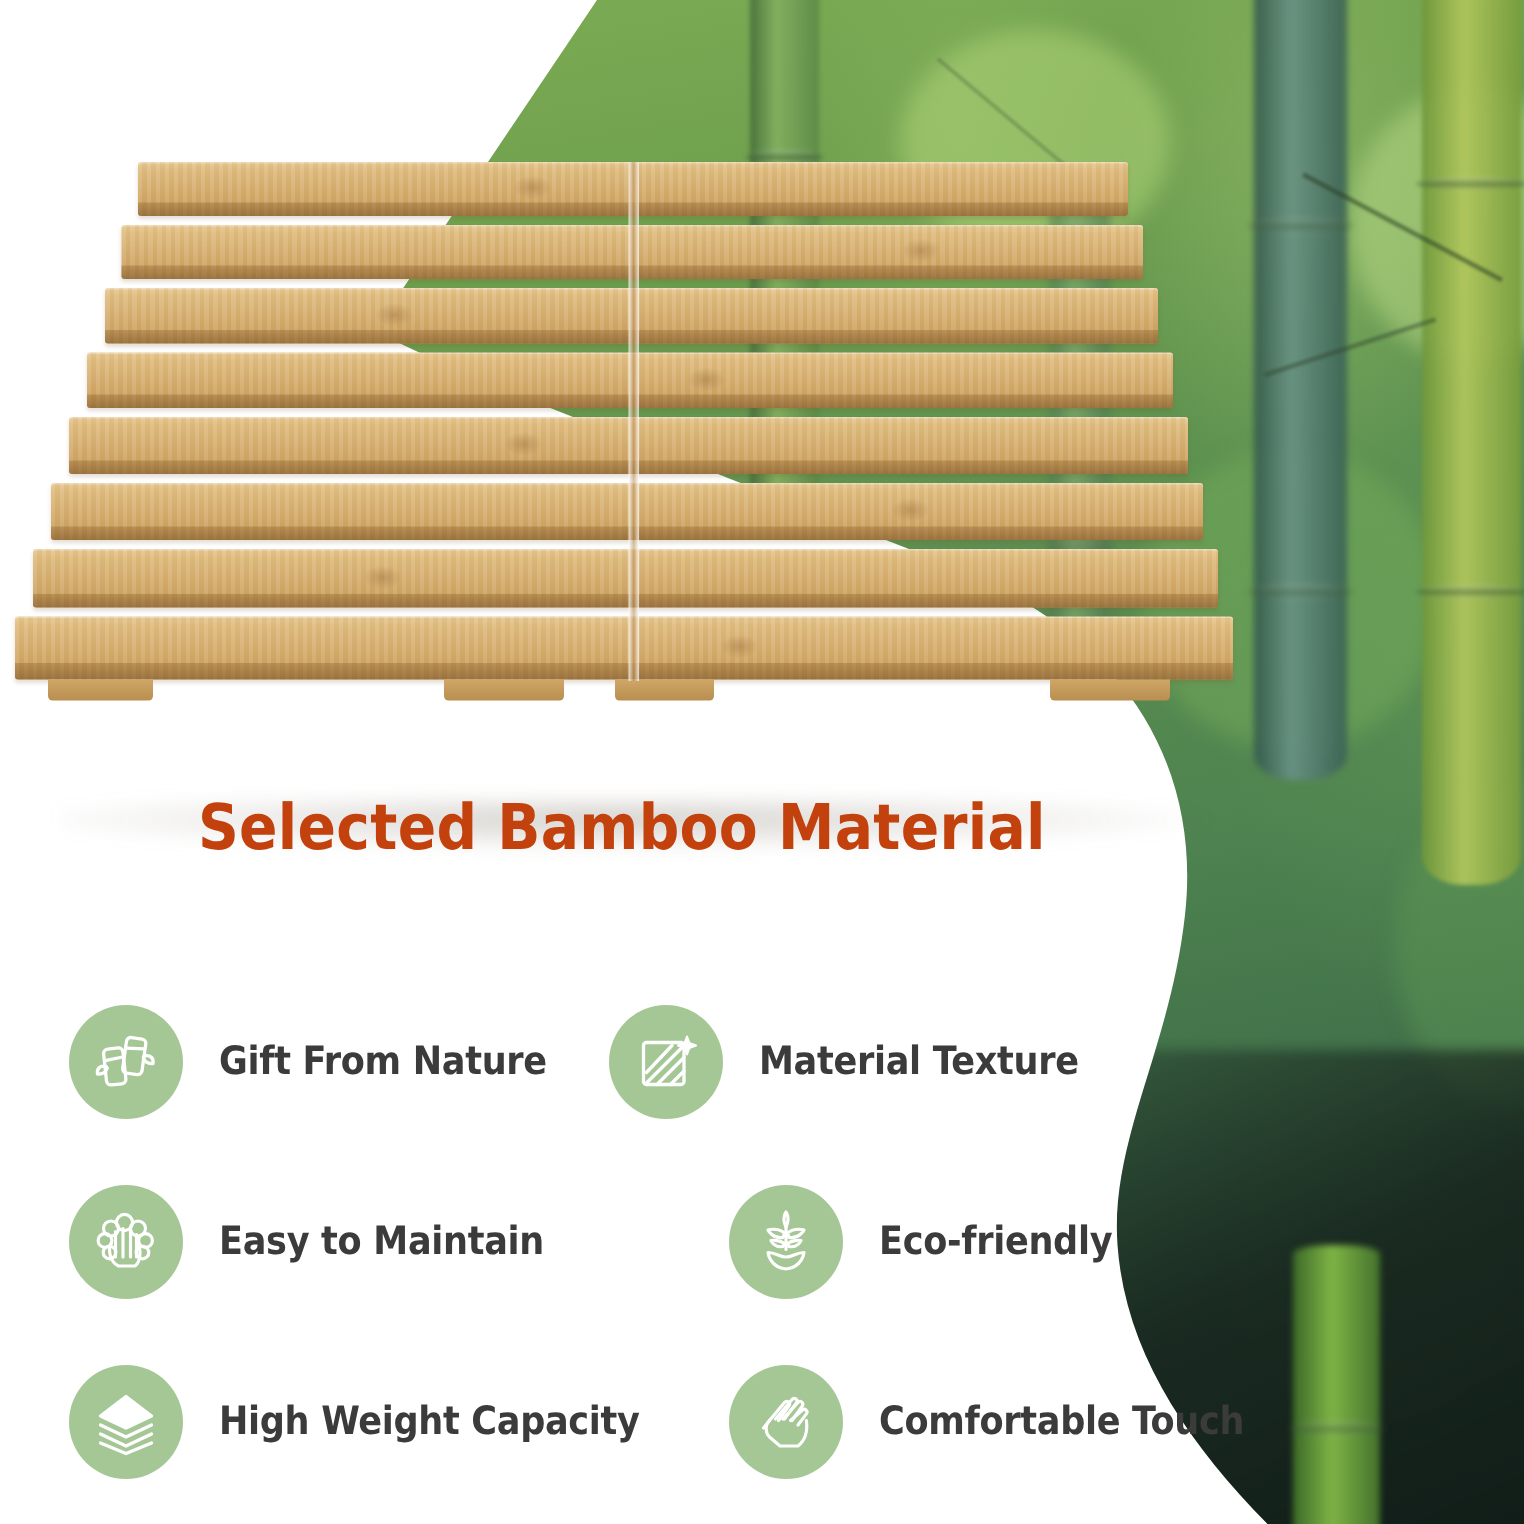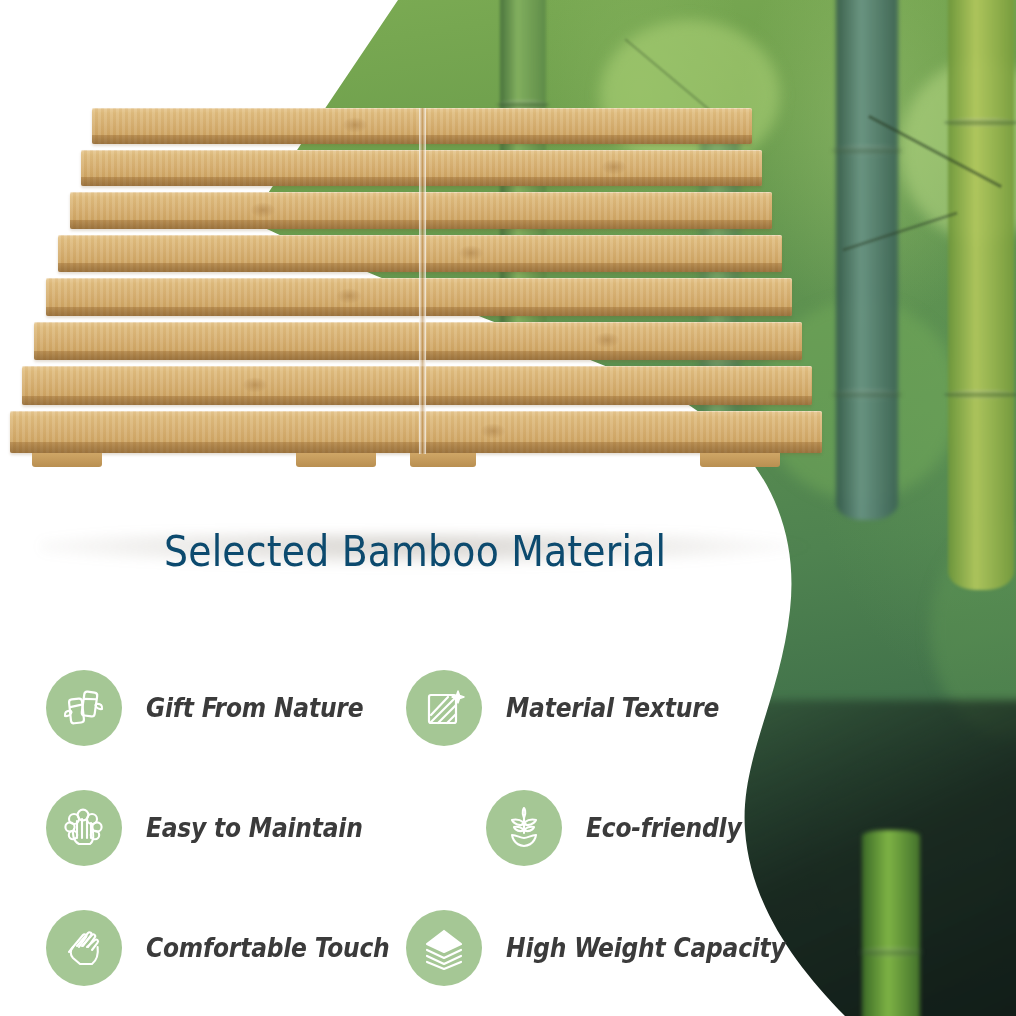--- a/index.html
+++ b/index.html
@@ -77,27 +77,26 @@
     filter:blur(5px);
   }
   .seam {
     position:absolute; top:0; bottom:0; width:7px;
     background:linear-gradient(90deg, rgba(255,255,255,.75), rgba(185,140,80,.55), rgba(255,255,255,.75));
   }
 
   
   .headline {
     position:absolute; left:132px; top:527px;
-    font-size:42px; font-weight:normal;
+    font-size:42px; font-weight:bold;
     letter-spacing:.2px;
-    color:#0c4a6e;
+    color:#c2410c;
     font-family:"DejaVu Sans", sans-serif;
     font-stretch:condensed;
     white-space:nowrap;
-    margin-left:32px;
   }
 
   
   .features { position:absolute; left:46px; top:648px; width:820px; }
   .frow { display:flex; height:120px; align-items:center; }
   .fcell { display:flex; align-items:center; }
   .fcell.c1 { width:360px; }
   .fcell.c2 { width:440px; }
   .fcircle {
     width:76px; height:76px; border-radius:50%;
@@ -107,21 +106,20 @@
   }
   .fcircle svg { display:block; }
   .flabel {
     margin-left:24px;
     font-size:26px; font-weight:bold;
     color:#3b3b3b;
     font-family:"DejaVu Sans", sans-serif;
     font-stretch:condensed;
     white-space:nowrap;
     letter-spacing:-.2px;
-    font-style:italic;
   }
 </style>
 </head>
 <body>
 
 <div id="stage">
 
   <div class="bg-photo">
     <div class="bg-blur">
       <div class="leafblur" style="left:600px;top:20px;width:180px;height:150px;background:rgba(175,212,120,.55);"></div>
@@ -288,41 +286,41 @@
             <path d="M24 24 C28 21 33 22 33 22 C33 22 31 27 25 26 Z"></path>
             <path d="M11 30 C11 30 12 40 23 41 C34 40 35 30 35 30 C30 30 27 33 23 33 C19 33 16 30 11 30 Z"></path>
           </svg>
         </div>
         <div class="flabel">Eco-friendly</div>
       </div>
     </div>
 
     <div class="frow">
 
+      <div class="fcell c2">
+        <div class="fcircle">
+          <svg width="46" height="46" viewBox="0 0 46 46" fill="none" stroke="#ffffff" stroke-width="2.2" stroke-linecap="round" stroke-linejoin="round">
+            <path d="M23 6 L40 19 L23 27 L6 19 Z" fill="#ffffff" stroke="#ffffff"></path>
+            <path d="M6 25 L23 33 L40 25"></path>
+            <path d="M6 31 L23 39 L40 31"></path>
+            <path d="M6 37 L23 44 L40 37"></path>
+          </svg>
+        </div>
+        <div class="flabel">High Weight Capacity</div>
+      </div>
+
       <div class="fcell c1">
         <div class="fcircle">
           <svg width="46" height="46" viewBox="0 0 46 46" fill="none" stroke="#ffffff" stroke-width="2.1" stroke-linecap="round" stroke-linejoin="round">
             <path d="M12 22 L22 10 C23.6 8.2 26.4 10.2 25 12.2 L18 22"></path>
             <path d="M16 21 L27 8 C28.6 6.2 31.4 8.2 30 10.2 L22 21"></path>
             <path d="M21 21 L31 10 C32.6 8.2 35.2 10.4 33.8 12.4 L27 22"></path>
             <path d="M26 22 L34 15 C35.6 13.6 38 15.8 36.6 17.6 L31 25"></path>
             <path d="M12 22 C9 25 9 30 12 33 L19 39 L31 39 C36 35 37.5 29 36.6 22"></path>
             <path d="M12 22 L8 27"></path>
           </svg>
         </div>
         <div class="flabel">Comfortable Touch</div>
       </div>
-
-      <div class="fcell c2">
-        <div class="fcircle">
-          <svg width="46" height="46" viewBox="0 0 46 46" fill="none" stroke="#ffffff" stroke-width="2.2" stroke-linecap="round" stroke-linejoin="round">
-            <path d="M23 6 L40 19 L23 27 L6 19 Z" fill="#ffffff" stroke="#ffffff"></path>
-            <path d="M6 25 L23 33 L40 25"></path>
-            <path d="M6 31 L23 39 L40 31"></path>
-            <path d="M6 37 L23 44 L40 37"></path>
-          </svg>
-        </div>
-        <div class="flabel">High Weight Capacity</div>
-      </div>
     </div>
 
   </div>
 </div>
 
 </body></html>

